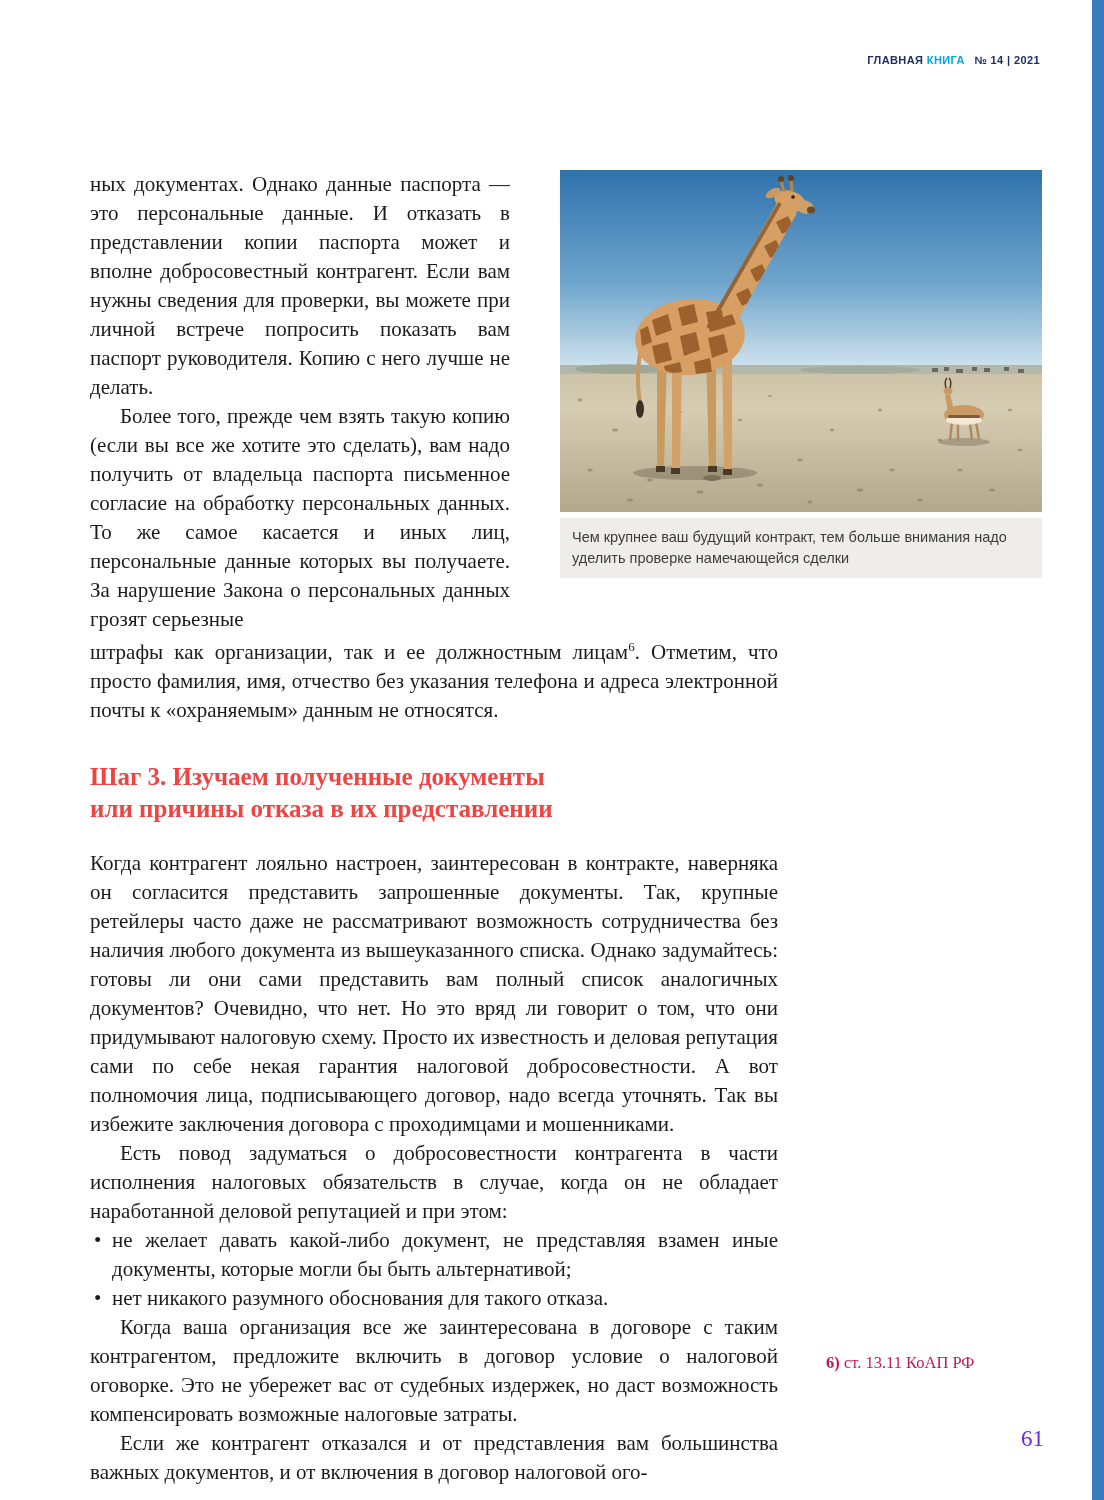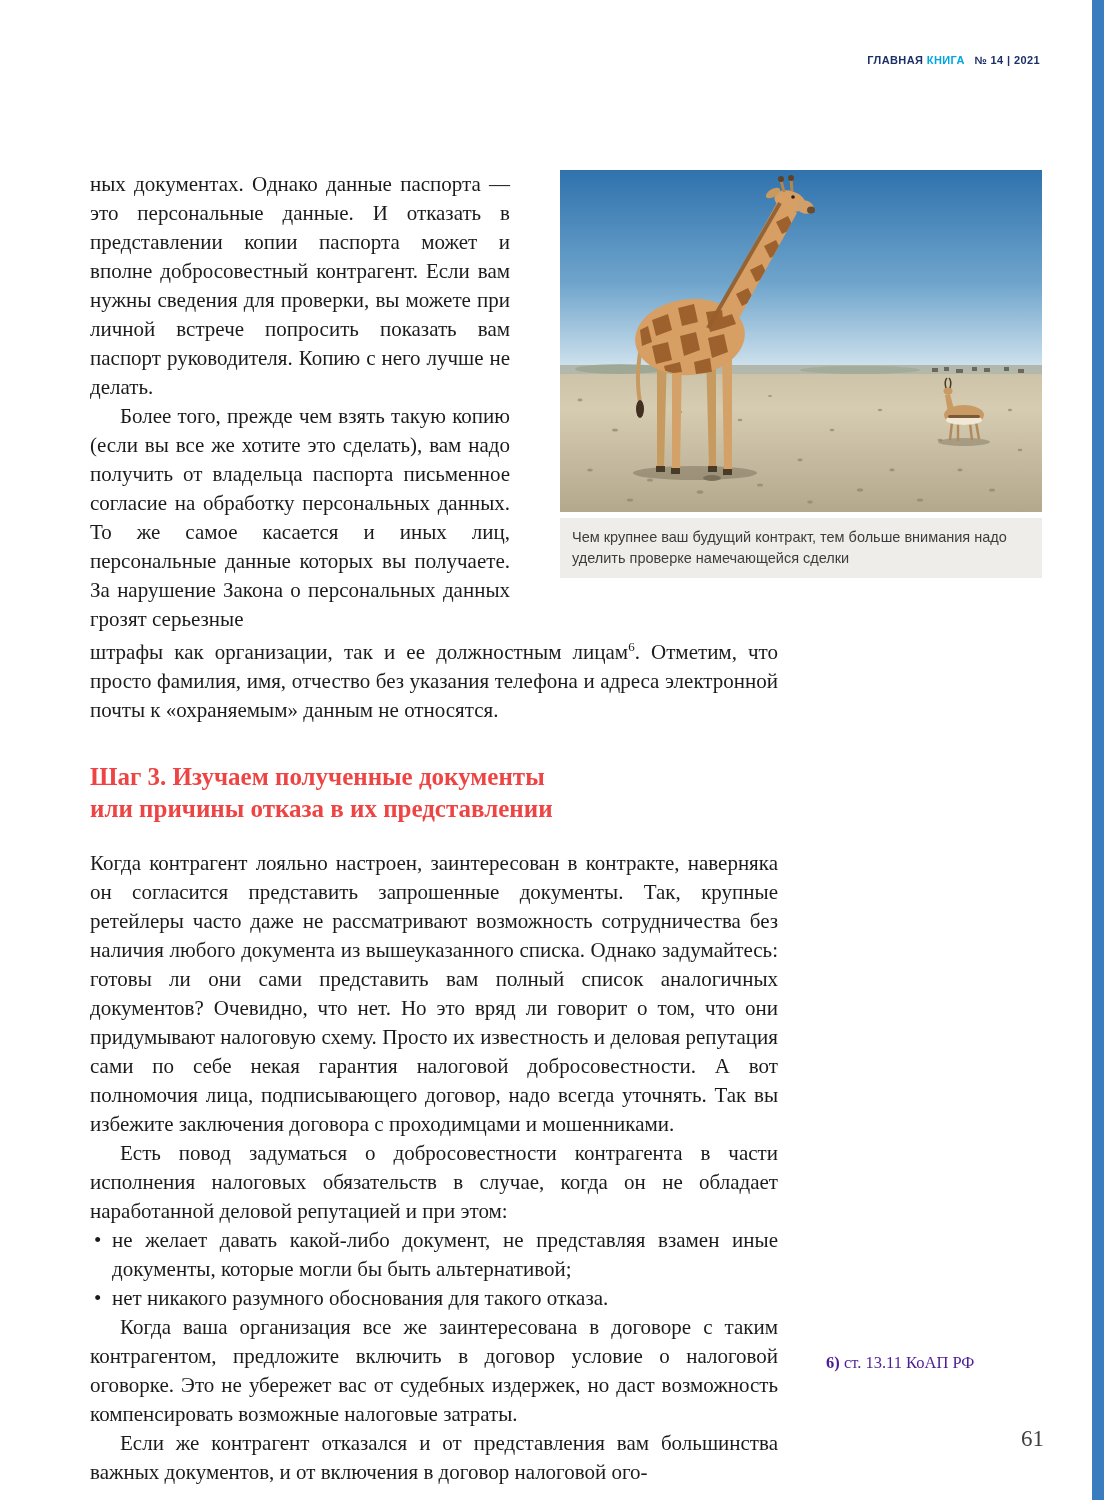--- a/index.html
+++ b/index.html
@@ -68,27 +68,27 @@
 
   ul.bullet-list { list-style:none; margin:0; padding:0; }
   ul.bullet-list li {
     position:relative; padding-left:22px; text-align:justify; margin:0;
   }
   ul.bullet-list .marker { position:absolute; left:4px; }
 
   .footnote {
     position:absolute; left:826px; top:1352px;
     font-size:16.5px; line-height:1.3;
-    color:#4c1d95; white-space:nowrap;
+    color:#be185d; white-space:nowrap;
   }
   .footnote .fn-marker { font-weight:bold; }
 
   .page-number {
     position:absolute; top:1426px; right:60px;
-    font-size:23px; color:#404040;
+    font-size:23px; color:#6d28d9;
   }
 </style>
 </head>
 <body>
 
 <div class="page">
 
   <div class="blue-strip"></div>
 
   <header class="page-header">

